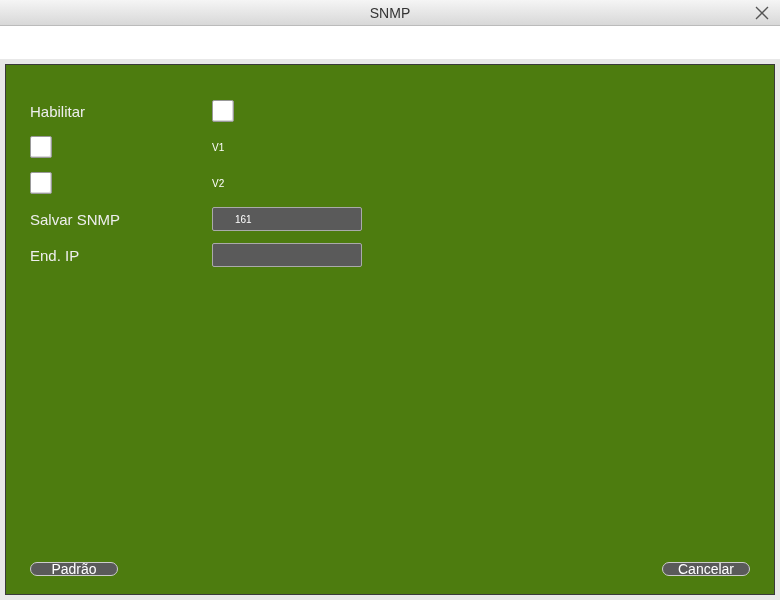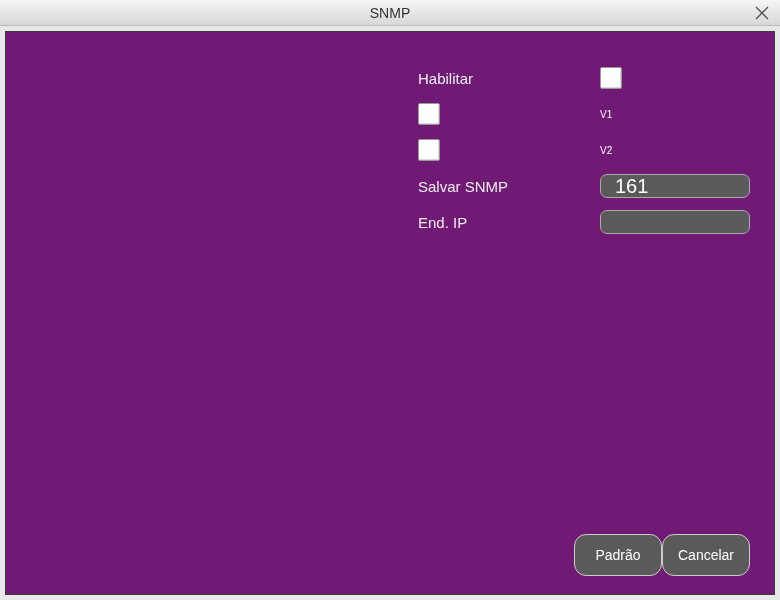--- a/index.html
+++ b/index.html
@@ -8,20 +8,21 @@
     height: 600px;
     background: #fff;
     font-family: Arial, Helvetica, sans-serif;
     overflow: hidden;
   }
   .window {
     width: 780px;
     height: 600px;
     display: flex;
     flex-direction: column;
+    gap: 33px;
   }
   .titlebar {
     height: 26px;
     background: linear-gradient(to bottom, #f5f5f5, #d8d8d8);
     border-bottom: 1px solid #bbb;
     display: flex;
     align-items: center;
     position: relative;
   }
   .titlebar .title {
@@ -43,29 +44,28 @@
   }
   .titlebar .close svg { width: 14px; height: 14px; }
   .body-outer {
     flex: 1;
     background: #e8e8e8;
     padding: 5px;
   }
   .body-inner {
     width: 100%;
     height: 100%;
-    background: #701a75;
+    background: #4d7c0f;
     border: 1px solid #3a3a3a;
     position: relative;
     padding: 28px 24px 18px 24px;
     color: #fff;
     font-size: 15px;
     display: flex;
     flex-direction: column;
-    align-items: flex-end;
   }
   .form { flex: 1; }
   .row {
     display: flex;
     align-items: center;
     height: 36px;
   }
   .col-label {
     width: 182px;
     color: #eee;
@@ -85,36 +85,36 @@
   }
   .v-label {
     color: #fff;
     font-size: 10px;
   }
   .text-input {
     width: 150px;
     height: 24px;
     background: #5a5a5a;
     border: 1px solid #aaa;
-    border-radius: 7px;
+    border-radius: 2px;
     color: #fff;
-    font-size: 20px;
-    padding: 0 14px;
+    font-size: 10px;
+    padding: 0 22px;
     outline: none;
   }
   .button-row {
     display: flex;
     justify-content: space-between;
     align-items: center;
     padding-top: 6px;
   }
   .btn-group { display: flex; gap: 10px; }
   .btn {
     min-width: 88px;
-    height: 42px;
+    height: 14px;
     background: #5a5a5a;
     border: 1px solid #ccc;
     border-radius: 12px;
     color: #fff;
     font-size: 14px;
     cursor: pointer;
     display: flex;
     align-items: center;
     justify-content: center;
     padding: 0 14px;

